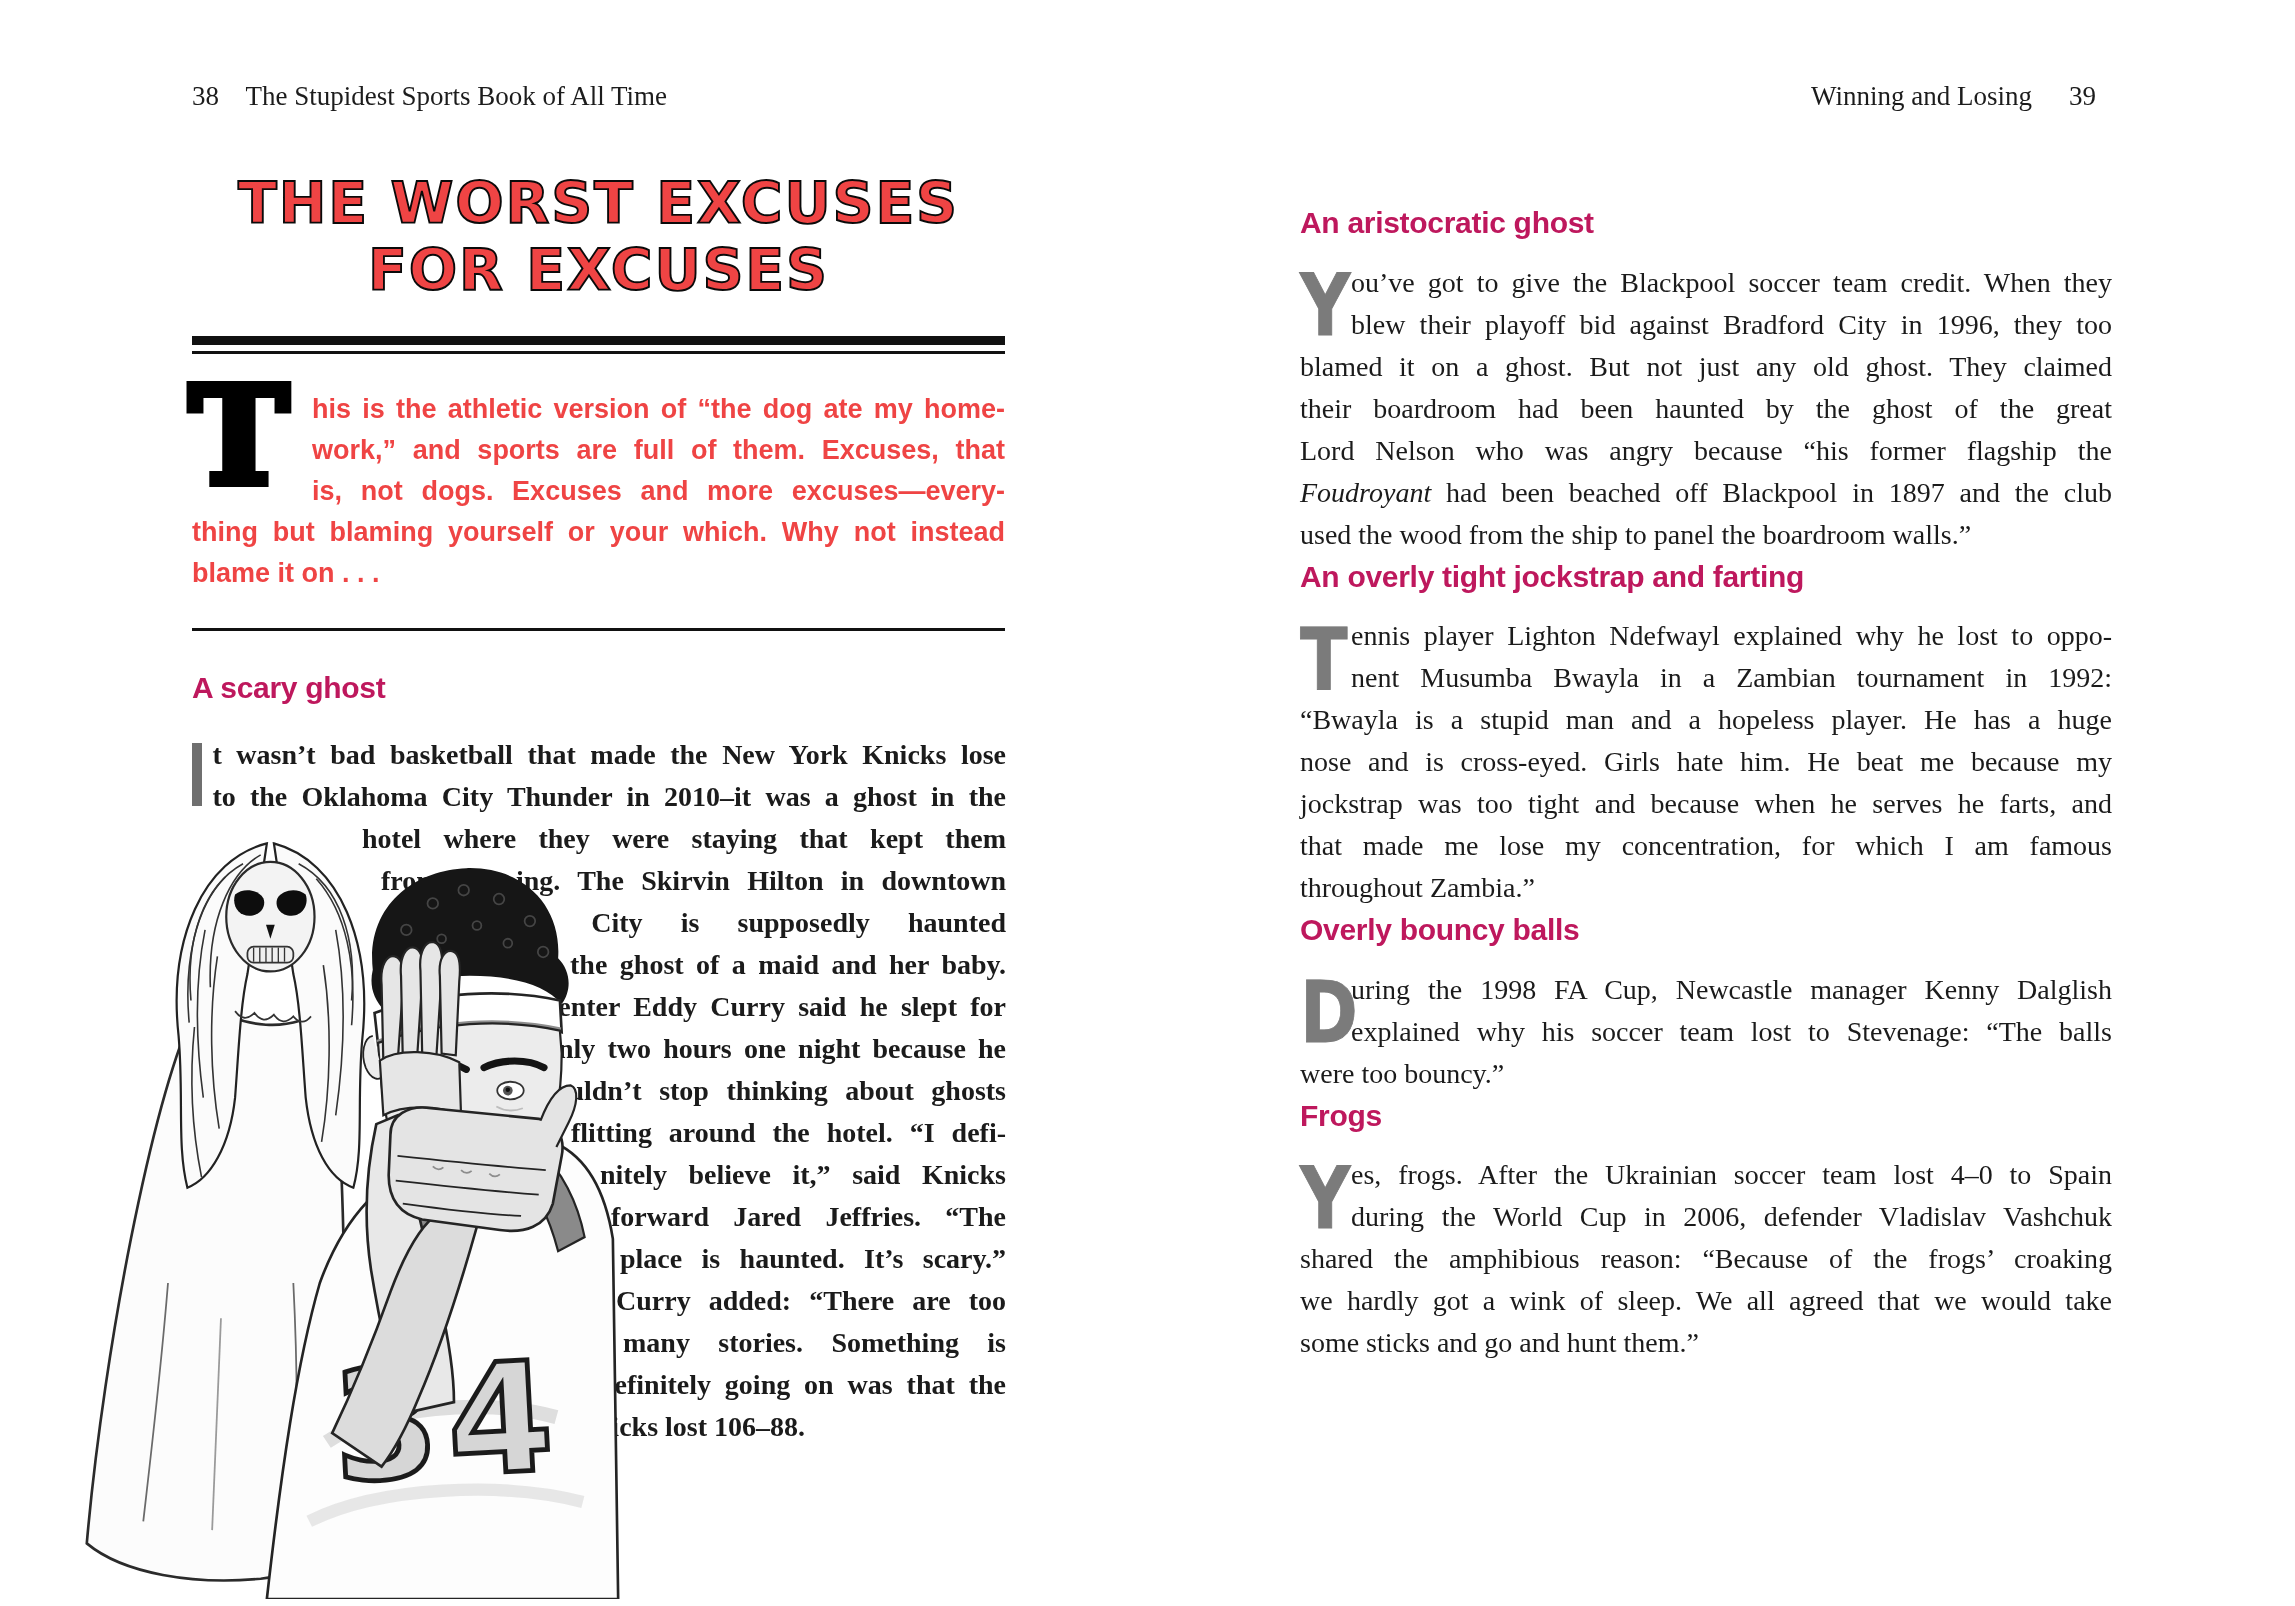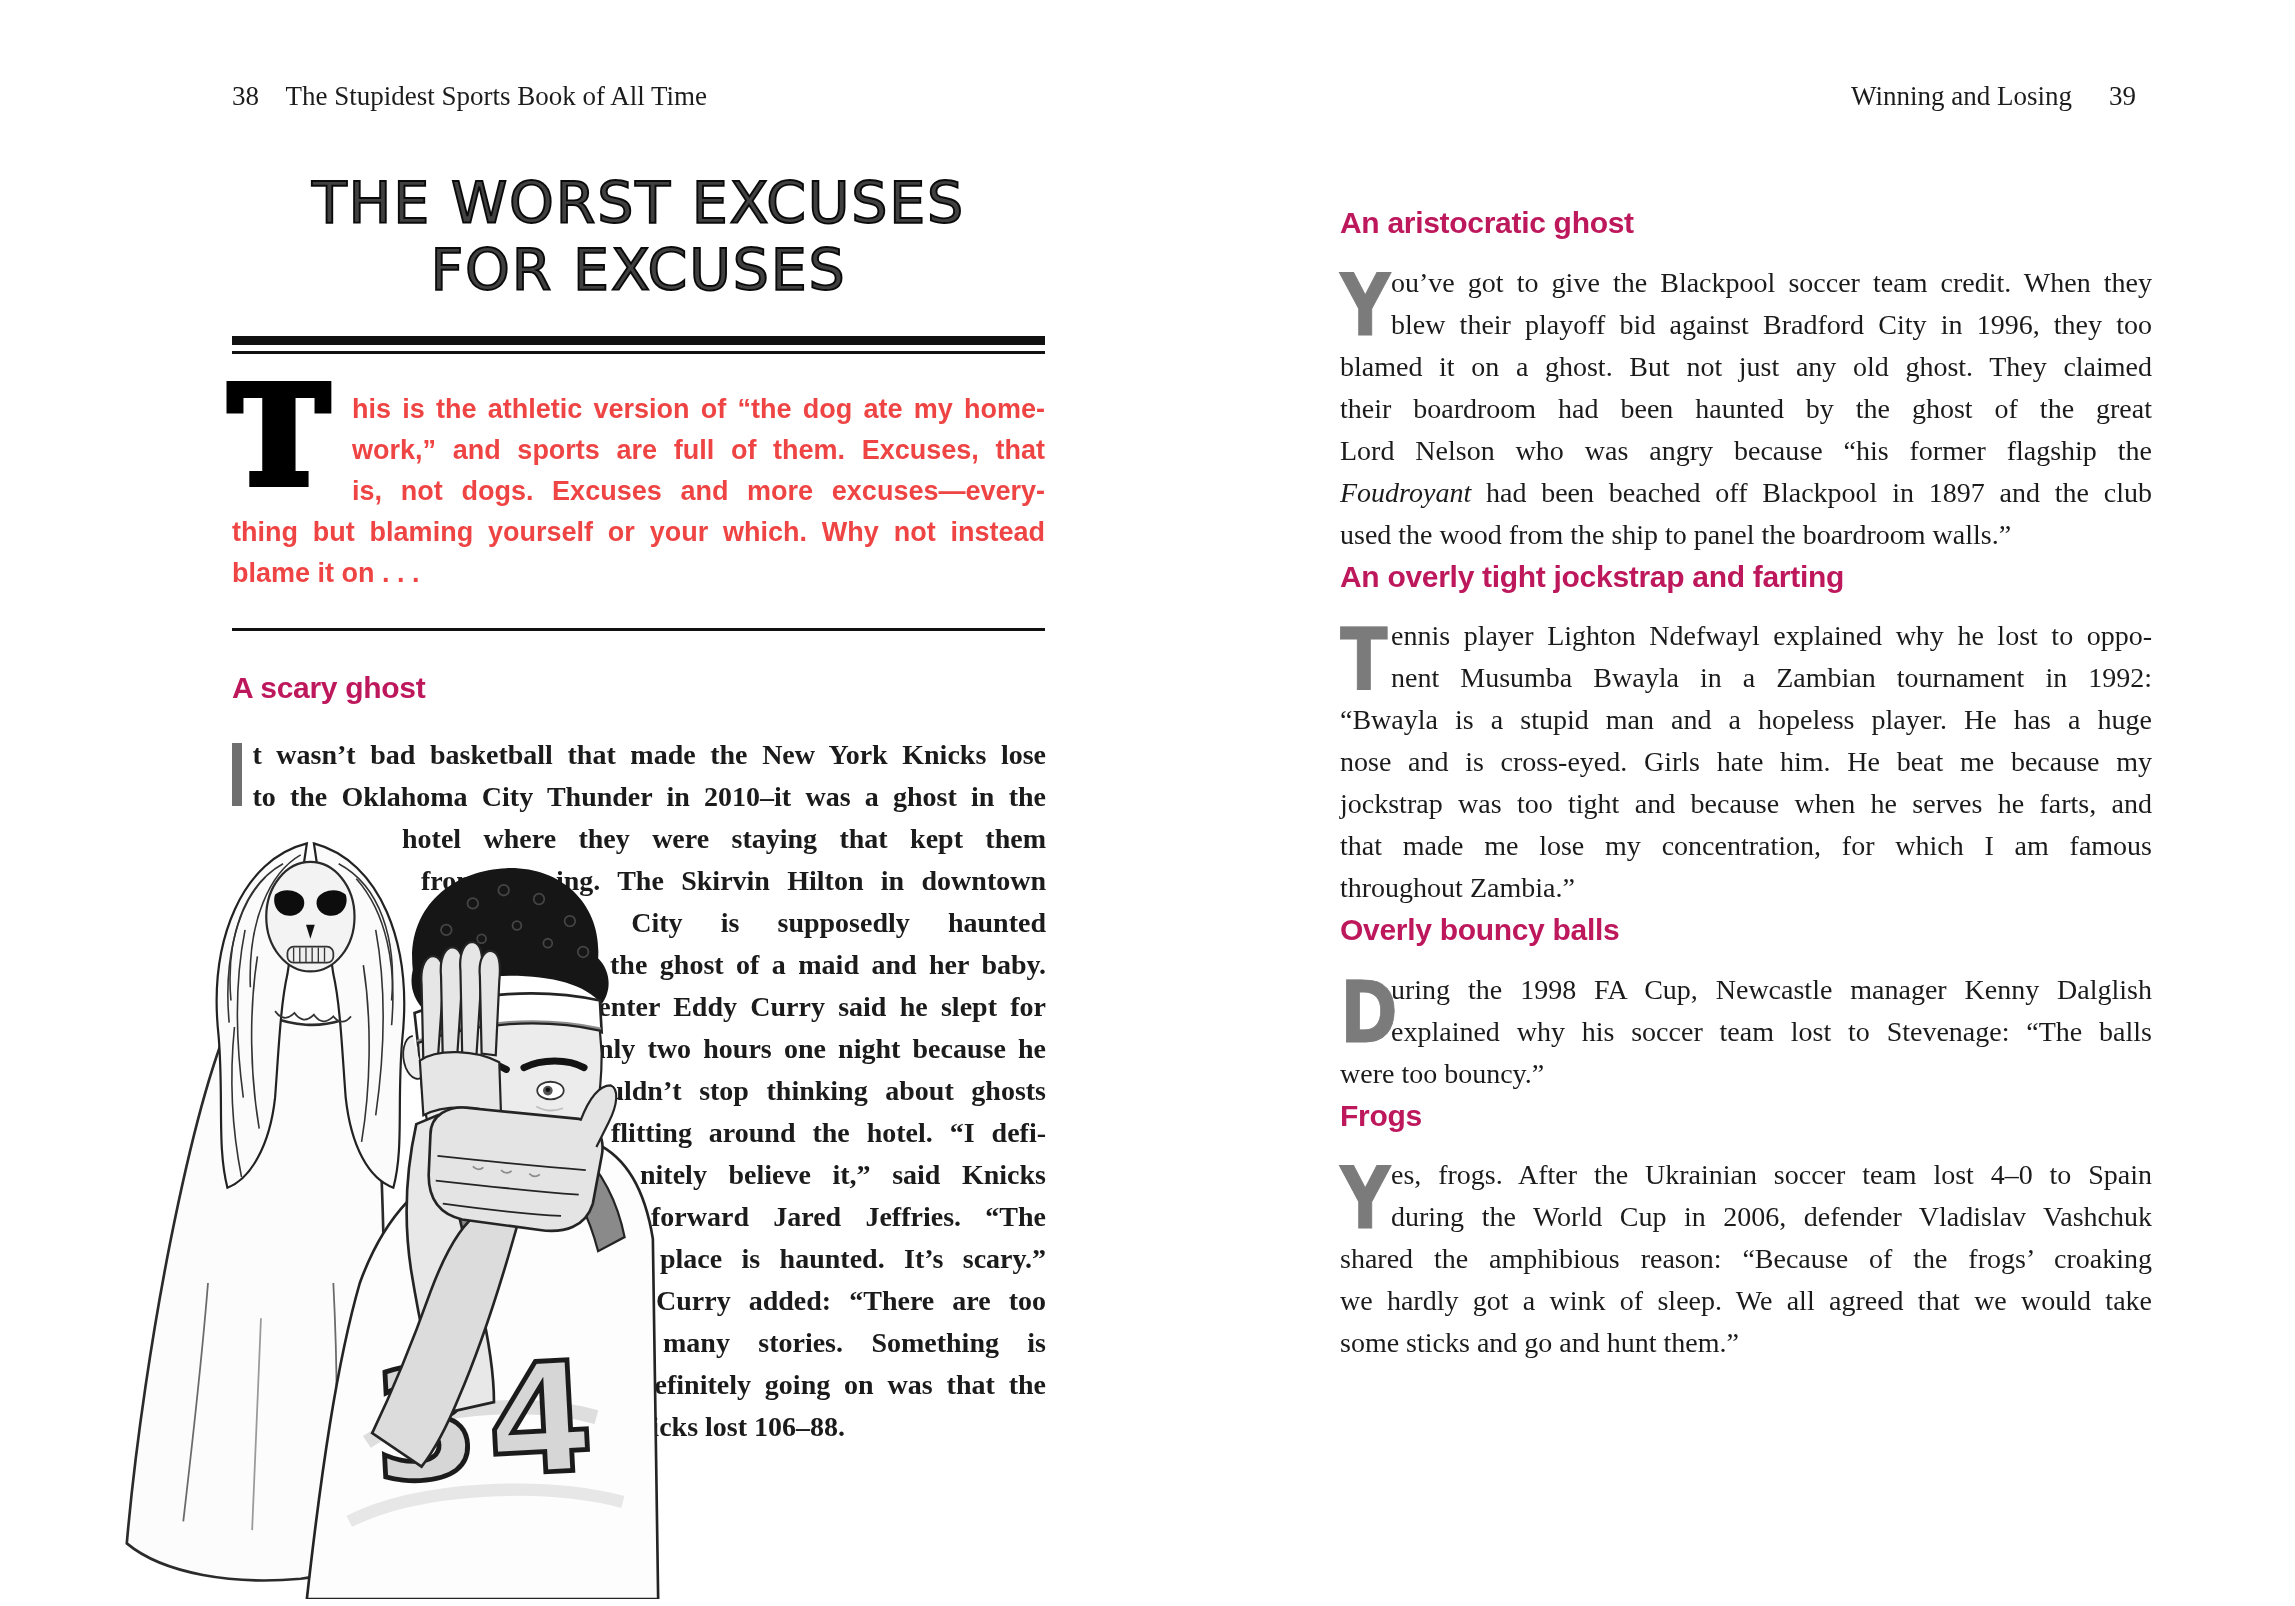--- a/index.html
+++ b/index.html
@@ -1,30 +1,30 @@
 <!DOCTYPE html>
 <html style="font-size:14px"><head>
 <meta charset="utf-8">
 <style>
   html,body{margin:0;padding:0;background:#ffffff;}
   #spread{position:relative;width:2295px;height:1607px;background:#ffffff;color:#1b1b1b;overflow:hidden;}
-  .page{position:absolute;top:0;width:1148px;height:1607px;overflow:hidden;margin-left:40px;}
+  .page{position:absolute;top:0;width:1148px;height:1607px;overflow:hidden;}
   #page-left{left:0;}
   #page-right{left:1148px;}
 
   .runhead{position:absolute;font-family:"Liberation Serif",serif;font-size:27px;color:#1c1c1c;white-space:nowrap;}
   .runhead .pnum{font-family:"Liberation Serif",serif;}
   #page-left .runhead{left:192px;top:81px;}
   #page-right .runhead{right:200px;top:81px;text-align:right;}
   #page-left .runhead .gap{display:inline-block;width:26.5px;}
   #page-right .runhead .gap{display:inline-block;width:37px;}
 
   .chapter-title{position:absolute;left:192px;top:170px;width:813px;text-align:center;
-    font-family:"DejaVu Sans","Liberation Sans",sans-serif;font-weight:normal;font-size:57px;line-height:67px;
-    letter-spacing:1.8px;color:#404040;-webkit-text-stroke:1.9px #0a0a0a;}
+    font-family:"DejaVu Sans","Liberation Sans",sans-serif;font-weight:bold;font-size:57px;line-height:67px;
+    letter-spacing:1.8px;color:#ef4444;-webkit-text-stroke:1.9px #0a0a0a;}
   .rule{position:absolute;left:192px;width:813px;background:#111;}
   #rule-thick{top:336px;height:8.8px;}
   #rule-thin{top:351px;height:2.6px;}
   #rule-mid{top:628px;height:2.6px;}
 
   .intro{position:absolute;left:192px;top:389px;width:813px;
     font-family:"Liberation Sans",sans-serif;font-weight:bold;font-size:27px;color:#ef4444;}
   .intro .bline{line-height:41px;}
   .intro-cap{position:absolute;left:189px;top:383px;width:115px;height:111px;
     font-family:"DejaVu Serif","Liberation Serif",serif;font-weight:bold;font-size:134px;line-height:106px;

